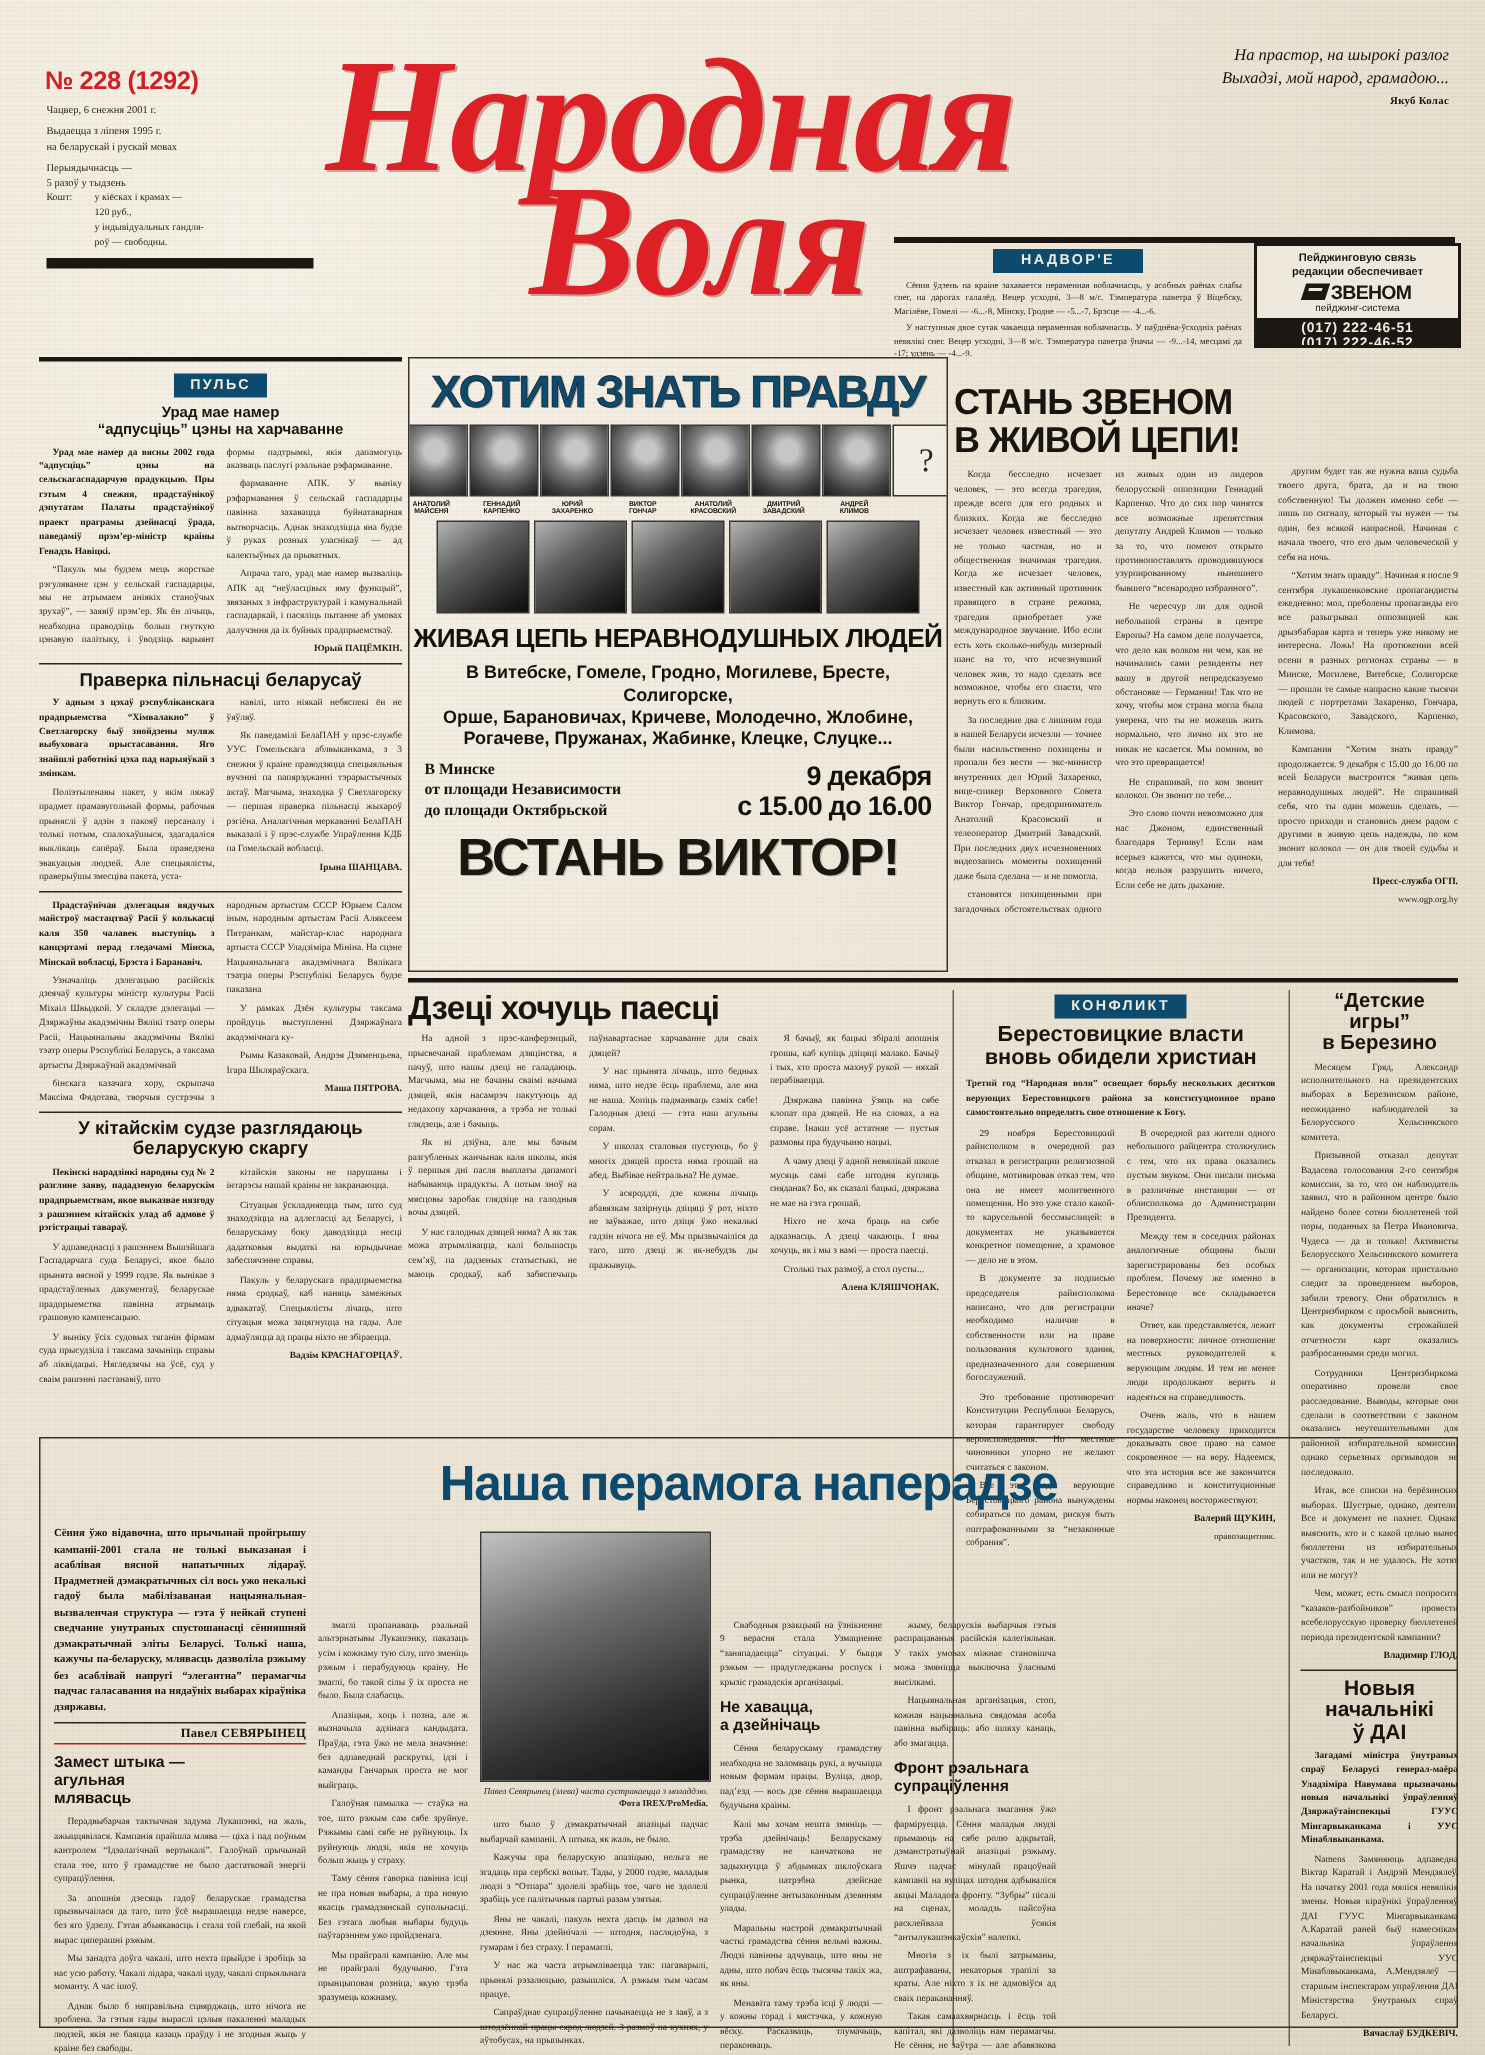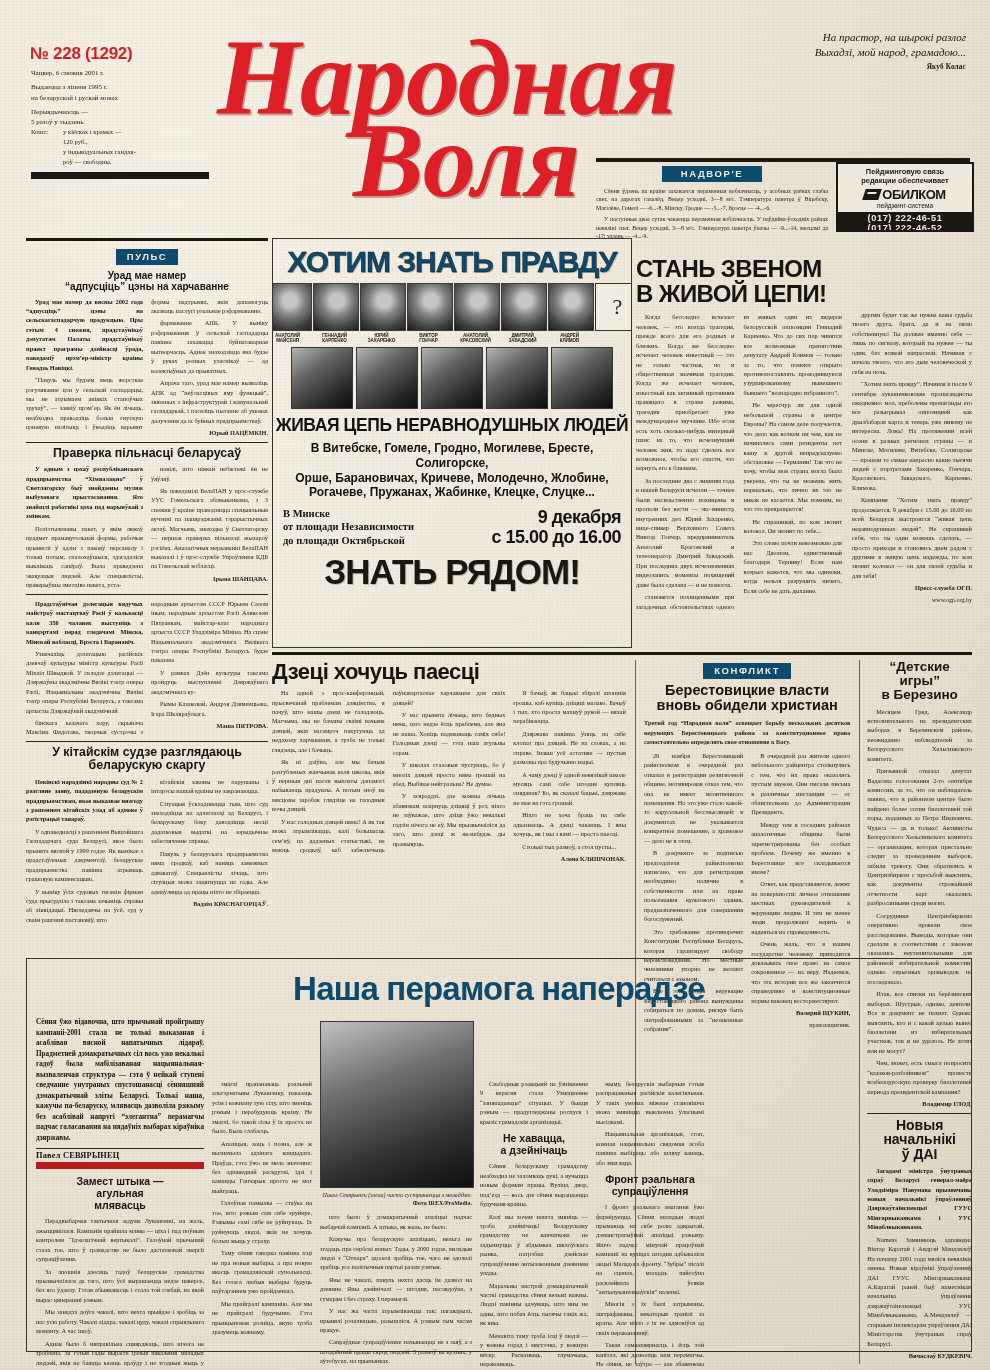--- a/index.html
+++ b/index.html
@@ -231,26 +231,26 @@
   }
   .photo-block{
     background:linear-gradient(160deg,#c2b7a2 0%,#7b7264 35%,#433c32 72%,#241f19 100%);
     filter:grayscale(1) contrast(1.18);border:.5px solid #4a4238;
   }
   .caption{font-size:6px;font-style:italic;line-height:1.35;margin-top:3px;color:#2a241c;}
   .caption b{font-style:normal;}
 
   .sub-hd{
     font-family:"Liberation Sans", sans-serif;font-weight:bold;
-    font-size:10.5px;text-align:center;line-height:1.15;color:#181410;
+    font-size:10.5px;text-align:left;line-height:1.15;color:#181410;
     margin:6px 0 5px;
   }
   .author-box{
-    border-top:1px solid #2a241c;border-bottom:7px solid #b91c1c;
-    text-align:left;font-weight:bold;font-size:8.4px;padding:2px 0;
+    border-top:1px solid #2a241c;border-bottom:1px solid #b91c1c;
+    text-align:right;font-weight:bold;font-size:8.4px;padding:2px 0;
     margin:5px 0 4px;letter-spacing:.2px;
   }
   .vr{border-left:1px solid #6b6052;}
 </style>
 </head>
 <body>
 
 <div class="paper"></div>
 
 <div class="page">
@@ -298,21 +298,21 @@
       </div>
     </div>
 
     <div id="pager-ad">
       <div class="l1">
         <span>Пейджинговую связь</span><br>
         <span>редакции обеспечивает</span>
       </div>
       <div class="brand">
         <span class="mark"></span>
-        <span>ОБИЛКОМ</span>
+        <span>ЗВЕНОМ</span>
       </div>
       <div class="sys">пейджинг-система</div>
       <div class="phones">
         <div>(017) 222-46-51</div>
         <div>(017) 222-46-52</div>
       </div>
     </div>
   </div>
 
   <div id="colL">
@@ -440,21 +440,21 @@
         <div>В Минске</div>
         <div>от площади Независимости</div>
         <div>до площади Октябрьской</div>
       </div>
       <div class="minsk-right">
         <div>9 декабря</div>
         <div>с 15.00 до 16.00</div>
       </div>
     </div>
 
-    <div class="stand">ЗНАТЬ РЯДОМ!</div>
+    <div class="stand">ВСТАНЬ ВИКТОР!</div>
   </div>
 
   <div id="colR1">
     <div class="hd" style="font-size:24px;text-align:left;letter-spacing:-.6px;">
       <div>СТАНЬ ЗВЕНОМ</div>
       <div>В ЖИВОЙ ЦЕПИ!</div>
     </div>
     <div class="body-txt cols2" style="margin-top:6px;column-gap:9px;">
       <p>Когда бесследно исчезает человек, — это всегда трагедия, прежде всего для его родных и близких. Когда же бесследно исчезает человек известный — это не только частная, но и общественная значимая трагедия. Когда же исчезает человек, известный как активный противник правящего в стране режима, трагедия приобретает уже международное звучание. Ибо если есть хоть сколько-нибудь мизерный шанс на то, что исчезнувший человек жив, то надо сделать все возможное, чтобы его спасти, что вернуть его к близким.</p>
       <p>За последние два с лишним года в нашей Беларуси исчезли — точнее были насильственно похищены и пропали без вести — экс-министр внутренних дел Юрий Захаренко, вице-спикер Верховного Совета Виктор Гончар, предприниматель Анатолий Красовский и телеоператор Дмитрий Завадский. При последних двух исчезновениях видеозапись моменты похищений даже была сделана — и не помогла.</p>

